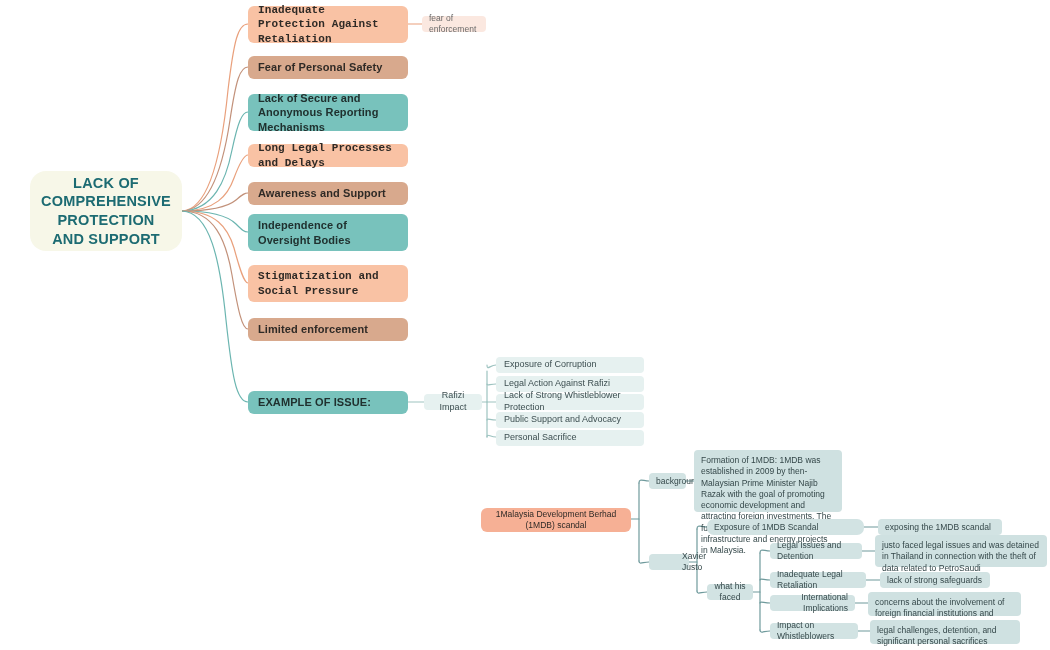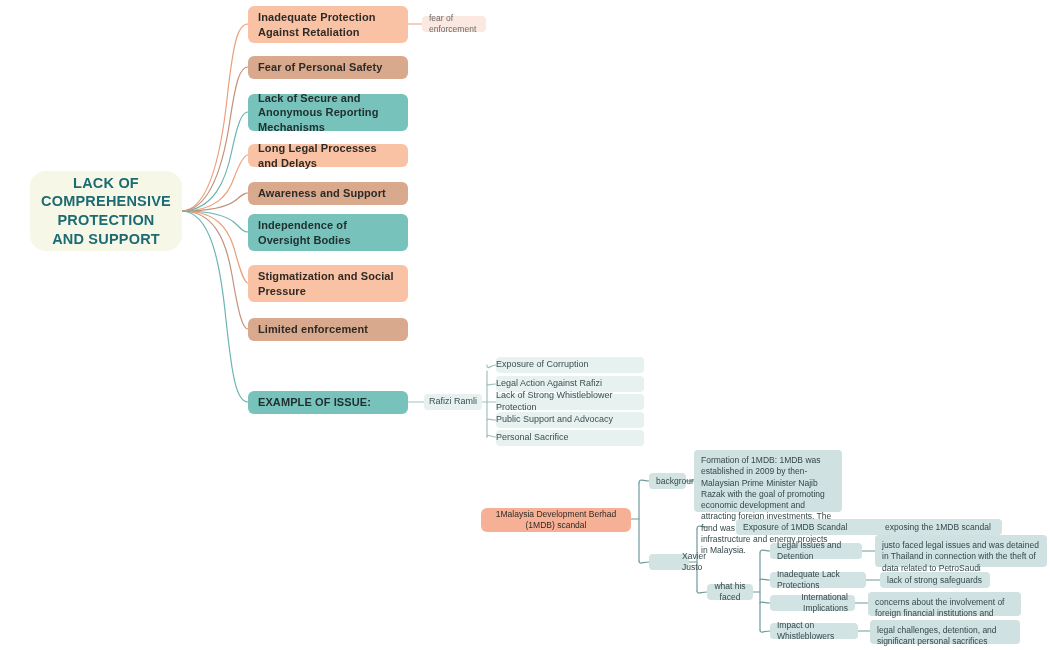--- a/index.html
+++ b/index.html
@@ -41,21 +41,21 @@
     color: #1c6b72;
     font-weight: 700;
     font-size: 14.5px;
     letter-spacing: .2px;
     justify-content: center;
     text-align: center;
     padding: 8px 10px;
     border-radius: 16px;
   }
   
-  .n-peach  { background: #f9c2a4; color: #2f2a26; }
+  .n-peach  { background: #f9c2a4; color: #2f2a26; font-family: Liberation Mono, monospace; }
   .n-tan    { background: #d8a98d; color: #2f2a26; }
   .n-teal   { background: #78c2bc; color: #20312f; }
   .n-orange { background: #f6b095; color: #2f2a26; }
   .lvl1 {
     font-weight: 700;
     font-size: 11px;
     padding: 7px 10px;
     letter-spacing: .1px;
   }
   
@@ -63,21 +63,21 @@
     background: #fbe8e0;
     color: #6a6a6a;
     font-size: 8.5px;
     padding: 4px 7px;
     border-radius: 4px;
   }
   .n-pale {
     background: #e6f1f0;
     color: #3d4f51;
     font-size: 9px;
-    padding: 4px 0;
+    padding: 4px 8px;
     border-radius: 4px;
   }
   .n-mist {
     background: #d2e3e3;
     color: #36494b;
     font-size: 8.5px;
     padding: 4px 7px;
     border-radius: 4px;
   }
   .n-mist-lg {
@@ -196,21 +196,21 @@
 
   <div class="node lvl1 n-teal" style="left:248px; top:391px; width:160px; height:23px;">
     <span class="txt">EXAMPLE OF ISSUE:</span>
   </div>
 
   <div class="node n-faint" style="left:422px; top:16px; width:64px; height:16px;">
     <span class="txt">fear of enforcement</span>
   </div>
 
   <div class="node n-pale n-center" style="left:424px; top:394px; width:58px; height:16px;">
-    <span class="txt">Rafizi Ramli</span>
+    <span class="txt">Rafizi Impact</span>
   </div>
 
   <div class="node n-pale" style="left:496px; top:357px; width:148px; height:16px;">
     <span class="txt">Exposure of Corruption</span>
   </div>
   <div class="node n-pale" style="left:496px; top:376px; width:148px; height:16px;">
     <span class="txt">Legal Action Against Rafizi</span>
   </div>
   <div class="node n-pale" style="left:496px; top:394px; width:148px; height:16px;">
     <span class="txt">Lack of Strong Whistleblower Protection</span>
@@ -231,41 +231,41 @@
   </div>
 
   <div class="node n-mist-lg" style="left:694px; top:450px; width:148px; height:62px;">
     <span class="txt">Formation of 1MDB: 1MDB was established in 2009 by then-Malaysian Prime Minister Najib Razak with the goal of promoting economic development and attracting foreign investments. The fund was meant to finance infrastructure and energy projects in Malaysia.</span>
   </div>
 
   <div class="node n-mist n-center" style="left:649px; top:554px; width:37px; height:16px;padding-left:33px;">
     <span class="txt">Xavier Justo</span>
   </div>
 
-  <div class="node n-mist" style="left:736px; top:519px; width:157px; height:16px;">
+  <div class="node n-mist" style="left:707px; top:519px; width:157px; height:16px;border-radius:7px;">
     <span class="txt">Exposure of 1MDB Scandal</span>
   </div>
 
   <div class="node n-mist" style="left:878px; top:519px; width:124px; height:16px;">
     <span class="txt">exposing the 1MDB scandal</span>
   </div>
 
   <div class="node n-mist n-center" style="left:707px; top:584px; width:46px; height:16px;">
     <span class="txt">what his faced</span>
   </div>
 
   <div class="node n-mist" style="left:770px; top:543px; width:92px; height:16px;">
     <span class="txt">Legal Issues and Detention</span>
   </div>
   <div class="node n-mist-lg" style="left:875px; top:535px; width:172px; height:32px;justify-content:center;">
     <span class="txt">justo faced legal issues and was detained in Thailand in connection with the theft of data related to PetroSaudi</span>
   </div>
 
   <div class="node n-mist" style="left:770px; top:572px; width:96px; height:16px;">
-    <span class="txt">Inadequate Lack Protections</span>
+    <span class="txt">Inadequate Legal Retaliation</span>
   </div>
   <div class="node n-mist" style="left:880px; top:572px; width:110px; height:16px;">
     <span class="txt">lack of strong safeguards</span>
   </div>
 
   <div class="node n-mist" style="left:770px; top:595px; width:85px; height:16px;text-align:right;">
     <span class="txt">International Implications</span>
   </div>
   <div class="node n-mist-lg" style="left:868px; top:592px; width:153px; height:24px;">
     <span class="txt">concerns about the involvement of foreign financial institutions and individuals</span>

